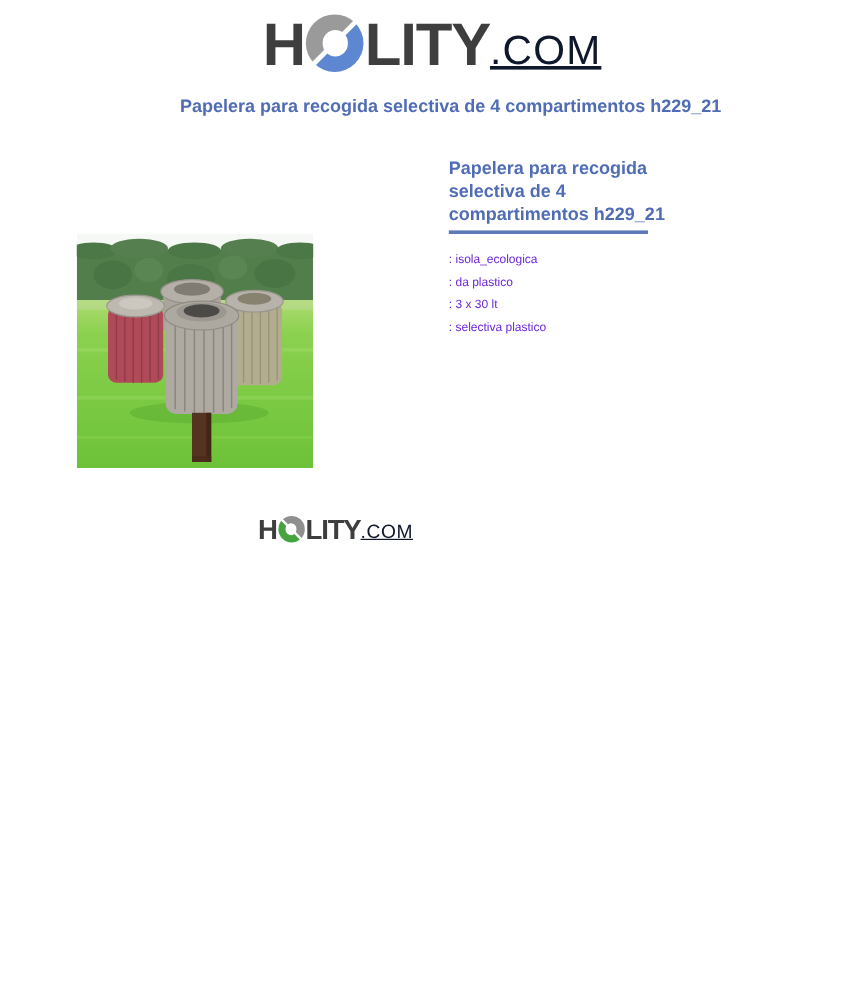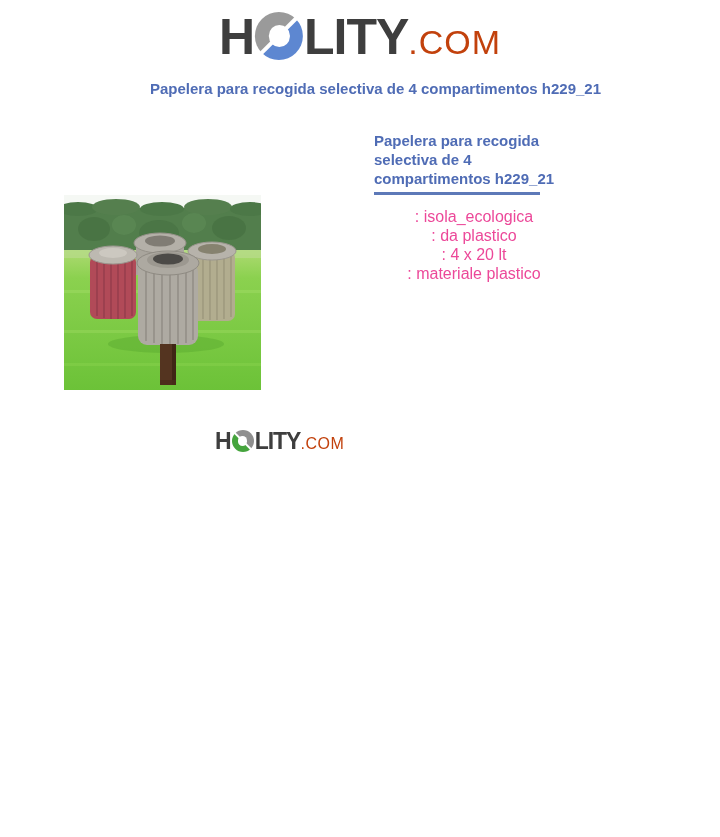--- a/index.html
+++ b/index.html
@@ -7,21 +7,21 @@
     position:relative;
     width:720px; height:837px;
     background:#ffffff;
     font-family:"Liberation Sans", sans-serif;
     overflow:hidden;
   }
 
   
   .logo { display:flex; align-items:flex-end; }
   .logo .word { font-weight:800; color:#3e3e3e; letter-spacing:-1px; line-height:1; }
-  .logo .tld  { font-weight:500; color:#c2410c; line-height:1; }
+  .logo .tld  { font-weight:500; color:#0f172a; line-height:1;text-decoration:underline; }
 
   .logo-main { position:absolute; top:12px; left:50%; transform:translateX(-50%); }
   .logo-main .word { font-size:50px; }
   .logo-main .tld  { font-size:34px; padding-bottom:3px; letter-spacing:1px; }
   .logo-main .o-icon { width:48px; height:48px; align-self:center; margin:0 1px 2px 1px; }
 
   .logo-footer { position:absolute; top:430px; left:215px; }
   .logo-footer .word { font-size:23px; }
   .logo-footer .tld  { font-size:16px; padding-bottom:1px; letter-spacing:0.5px; }
   .logo-footer .o-icon { width:22px; height:22px; align-self:center; margin:0 1px 1px 1px; }
@@ -51,21 +51,21 @@
     position:absolute; top:195px; left:64px;
     width:197px; height:195px; display:block;
   }
 
   .product-panel { position:absolute; top:131px; left:374px; width:200px; }
   .product-title {
     font-size:15px; line-height:19px; font-weight:bold; color:#4f6cb5;
     margin:0 0 4px 0;
   }
   .title-divider { width:166px; height:3px; background:#5d79b8; margin:0 0 12px 0; }
-  .product-details { font-size:16px; line-height:19px; color:#ec4899;text-align:center; }
+  .product-details { font-size:10px; line-height:19px; color:#6d28d9; }
   .detail-line { white-space:nowrap; }
 </style>
 </head>
 <body>
 
 <div class="page">
 
   <div class="logo logo-main">
     <span class="word">H</span>
     <span class="o-icon blue">
@@ -147,22 +147,22 @@
       <rect x="96" y="185" width="16" height="5" fill="#4a2c1a" opacity="0.8"></rect>
     </g>
   </svg>
 
   <div class="product-panel">
     <div class="product-title">Papelera para recogida selectiva de 4 compartimentos h229_21</div>
     <div class="title-divider"></div>
     <div class="product-details">
       <div class="detail-line">: isola_ecologica</div>
       <div class="detail-line">: da plastico</div>
-      <div class="detail-line">: 4 x 20 lt</div>
-      <div class="detail-line">: materiale plastico</div>
+      <div class="detail-line">: 3 x 30 lt</div>
+      <div class="detail-line">: selectiva plastico</div>
     </div>
   </div>
 
   <div class="logo logo-footer">
     <span class="word">H</span>
     <span class="o-icon green">
       <span class="gap"></span>
       <span class="hole"></span>
     </span>
     <span class="word">LITY</span>

